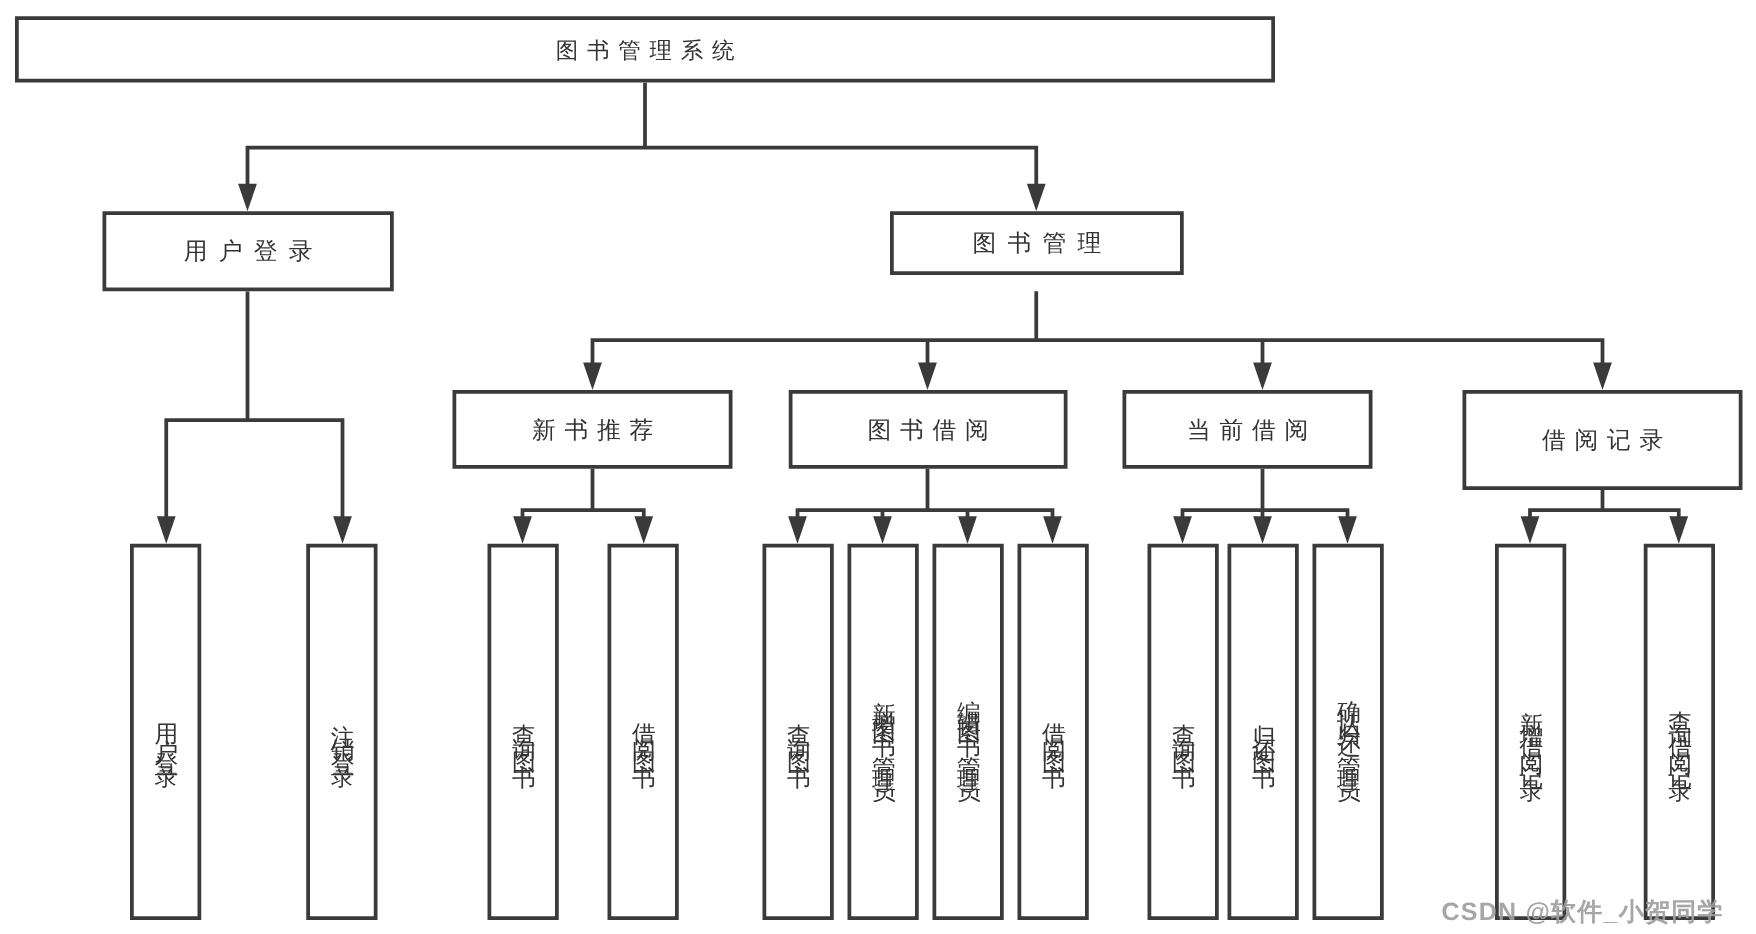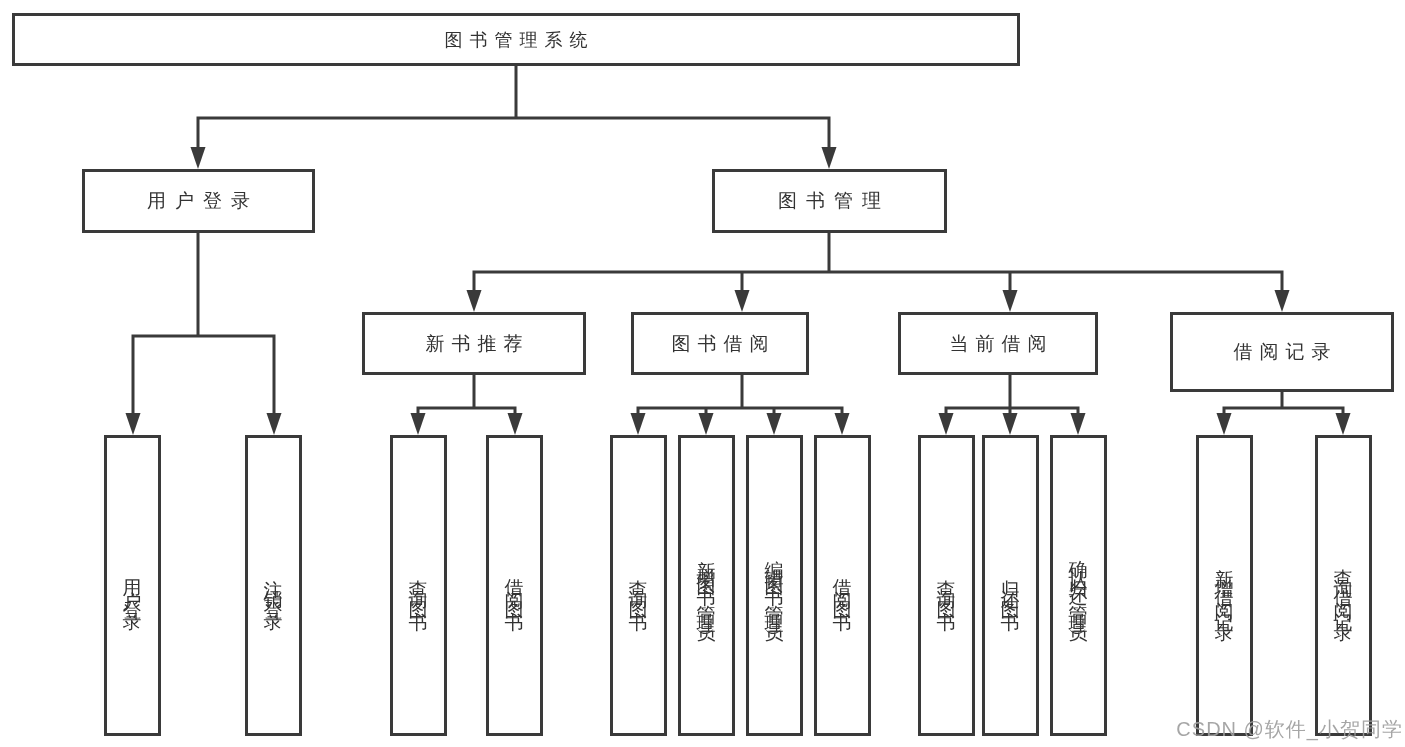--- a/index.html
+++ b/index.html
@@ -40,26 +40,27 @@
     text-orientation: mixed;
     font-size: 19px;
     letter-spacing: 11px;
     line-height: 51px;
     white-space: nowrap;
   }
   .vbox.long span { letter-spacing: 9px; }
   .watermark {
     position: absolute;
     top: 716px;
-    right: 2px;
+    right: 26px;
     font-size: 20px;
     color: rgba(158,158,158,0.92);
     letter-spacing: 1px;
     z-index: 5;
     white-space: nowrap;
+    font-weight: bold;
   }
 </style>
 </head>
 <body>
 
 <div class="canvas">
 
   <svg class="connectors" viewBox="0 0 1405 747" xmlns="http://www.w3.org/2000/svg">
     <g stroke="#3a3a3a" stroke-width="3" fill="none">
 
@@ -103,28 +104,28 @@
     </g>
   </svg>
 
   <div class="box hbox root-box" style="left:12px; top:13px; width:1008px; height:53px;">
     <span>图书管理系统</span>
   </div>
 
   <div class="box hbox l2" style="left:82px; top:169px; width:233px; height:64px;">
     <span>用户登录</span>
   </div>
-  <div class="box hbox l2" style="left:712px; top:169px; width:235px; height:64px;">
+  <div class="box hbox l2" style="left:712px; top:169px; width:235px; height:51px;">
     <span>图书管理</span>
   </div>
 
   <div class="box hbox" style="left:362px; top:312px; width:224px; height:63px;">
     <span>新书推荐</span>
   </div>
-  <div class="box hbox" style="left:631px; top:312px; width:178px; height:63px;">
+  <div class="box hbox" style="left:631px; top:312px; width:223px; height:63px;">
     <span>图书借阅</span>
   </div>
   <div class="box hbox" style="left:898px; top:312px; width:200px; height:63px;">
     <span>当前借阅</span>
   </div>
   <div class="box hbox" style="left:1170px; top:312px; width:224px; height:80px;">
     <span>借阅记录</span>
   </div>
 
   <div class="box vbox" style="left:104px; top:435px; width:57px; height:301px;">

